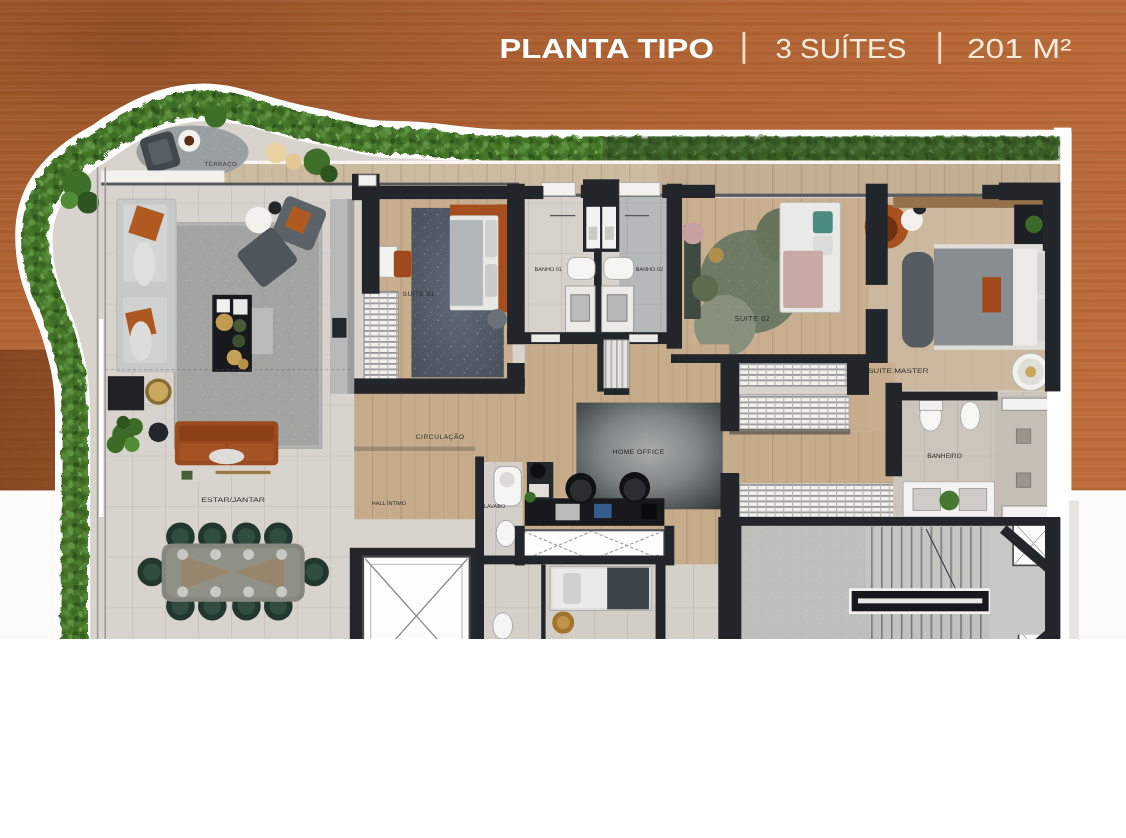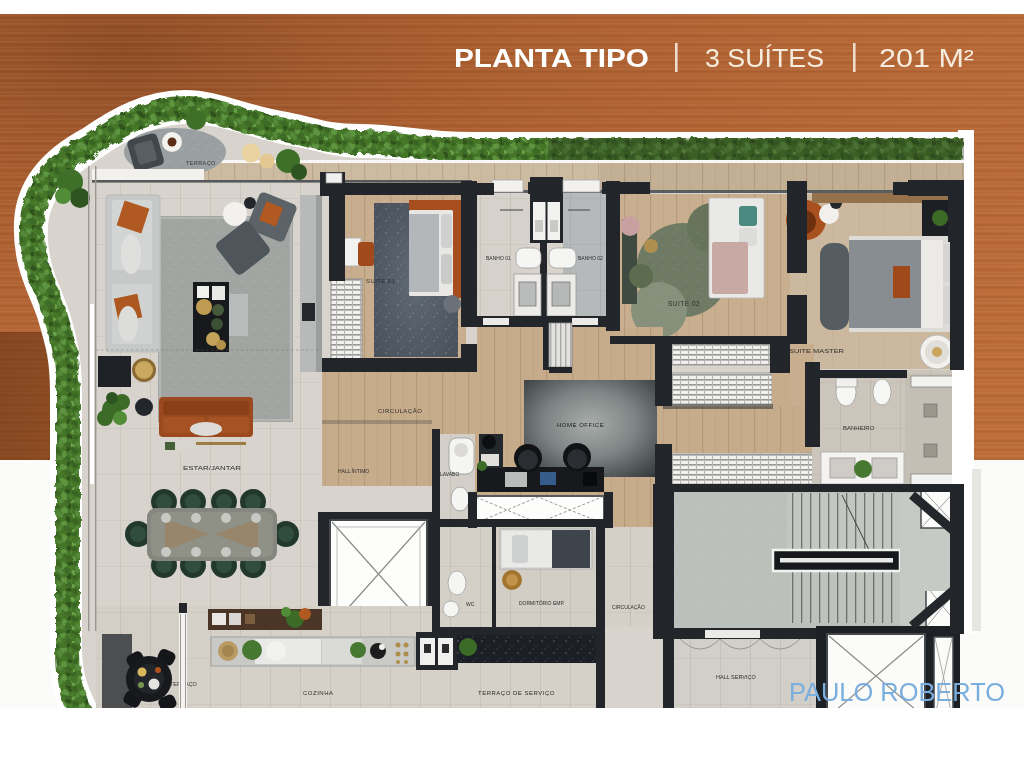--- a/index.html
+++ b/index.html
@@ -1,17 +1,17 @@
 <!DOCTYPE html>
 <html><head>
 <meta charset="utf-8">
 <style>
 html,body{margin:0;padding:0;background:#fff;}
 *{font-family:"Liberation Sans",sans-serif;}
-#stage{position:relative;width:1024px;height:694px;overflow:hidden;margin-top:14px;}
+#stage{position:relative;width:1024px;height:581px;overflow:hidden;}
 </style>
 </head>
 <body>
 <div id="stage">
 <svg width="1024" height="762" viewBox="0 0 1024 762">
 <defs>
   <linearGradient id="copper" x1="0" y1="0" x2="1" y2="0">
     <stop offset="0" stop-color="#9c5224"></stop>
     <stop offset="0.18" stop-color="#b4632d"></stop>
     <stop offset="0.45" stop-color="#b05f2a"></stop>

